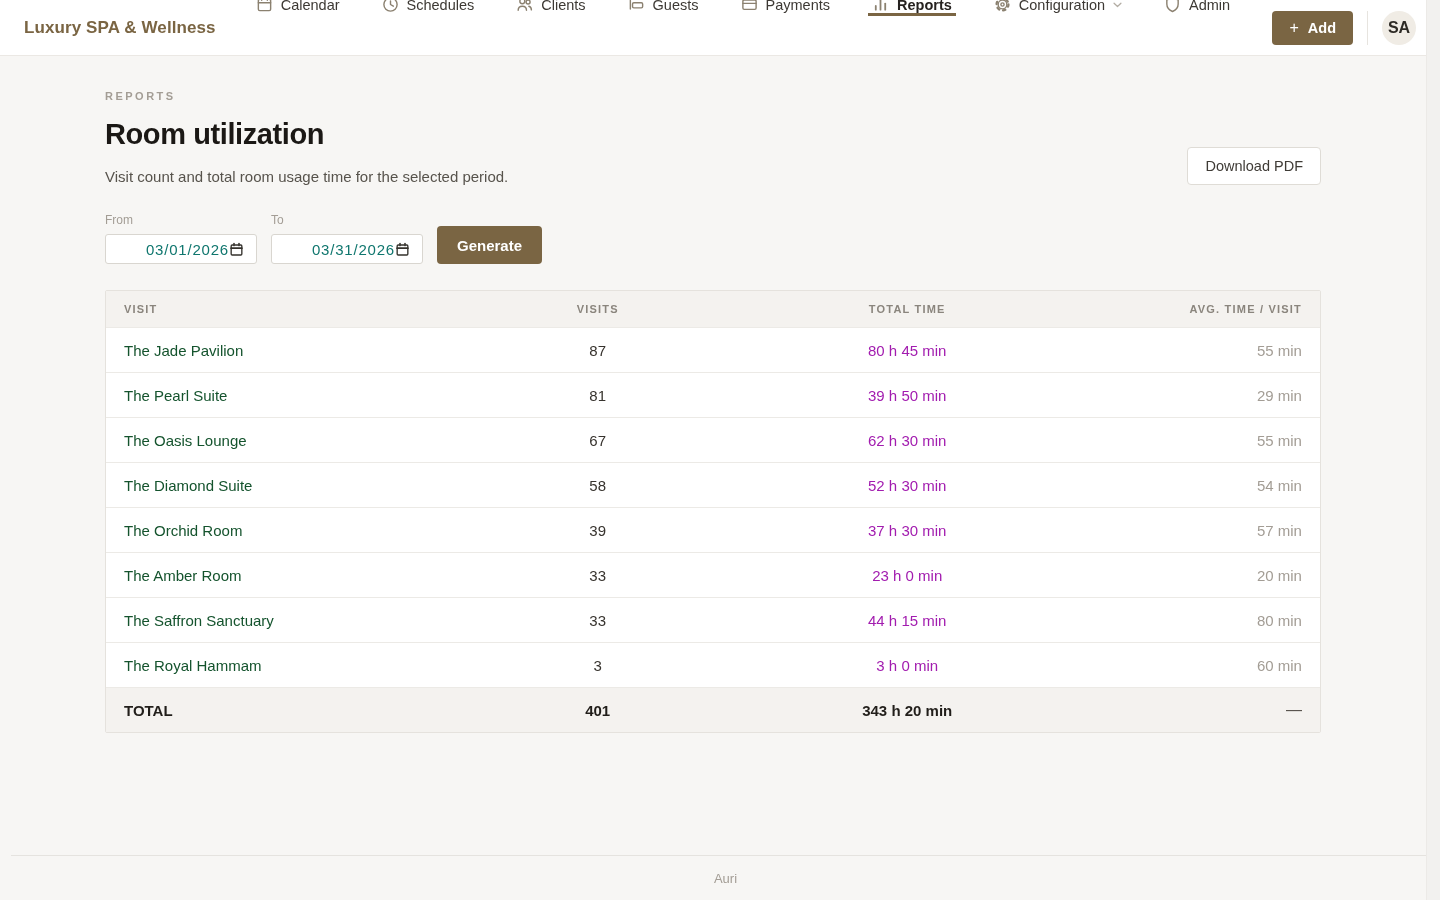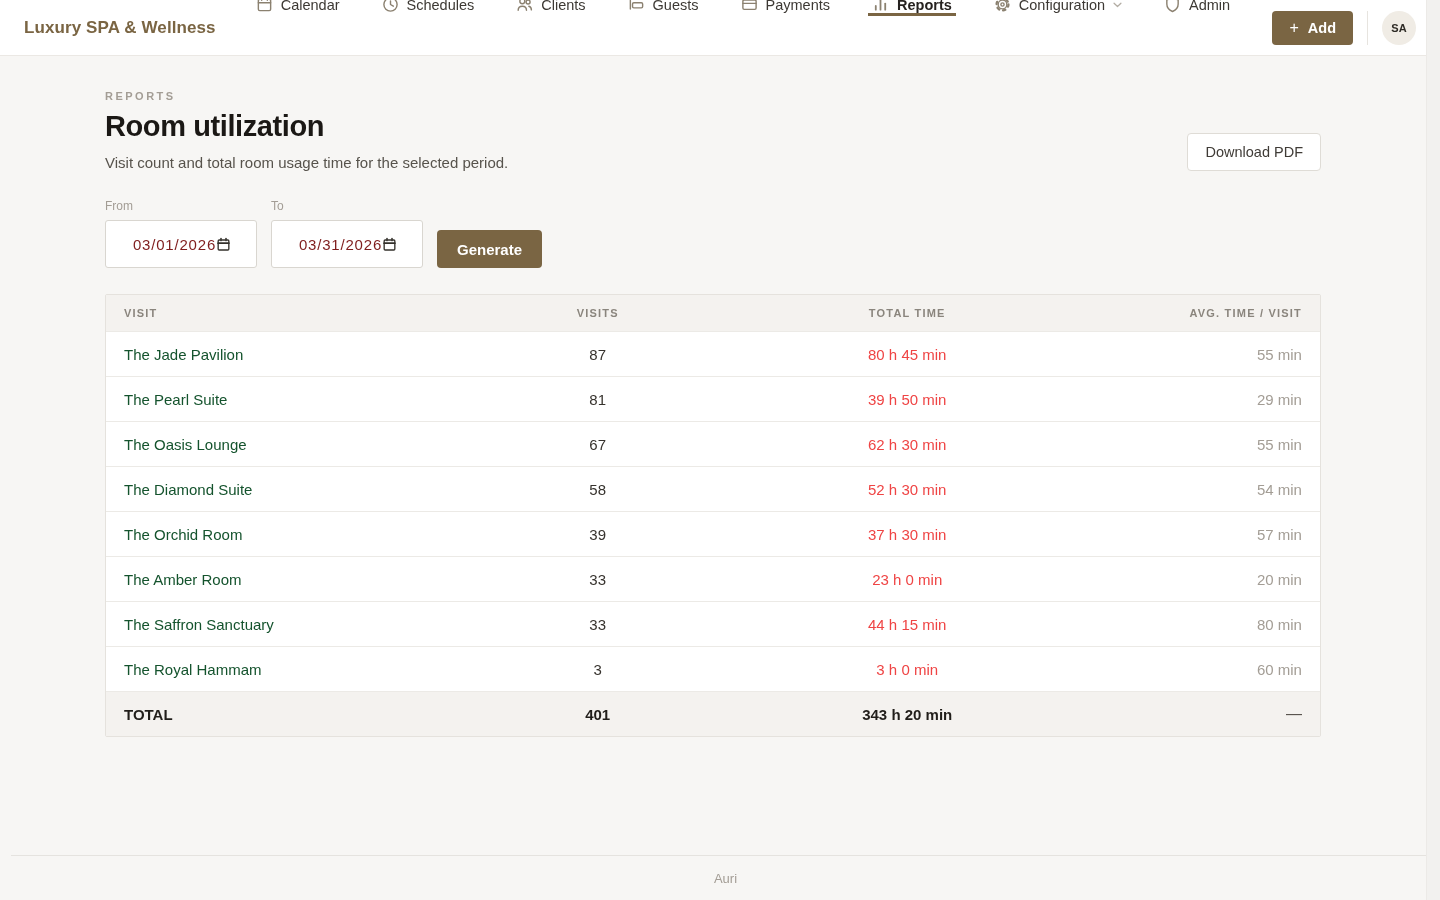--- a/index.html
+++ b/index.html
@@ -67,59 +67,59 @@
     font-weight: 600;
     cursor: pointer;
   }
   .plus { font-size: 16px; font-weight: 400; line-height: 1; }
   .hdr-divider { width: 1px; height: 34px; background: #e7e4df; margin: 0 14px; }
   .avatar {
     width: 34px; height: 34px;
     border-radius: 50%;
     background: #f0ece5;
     color: #2d2a25;
-    font-size: 11px;
+    font-size: 16px;
     font-weight: 700;
     display: flex; align-items: center; justify-content: center;
     cursor: pointer;
   }
 
   
   main { flex: 1 1 auto; padding-top: 34px; }
   .container { width: 1216px; margin-left: 105px; }
 
   .page-head { display: flex; justify-content: space-between; align-items: flex-end; }
   .crumb { font-size: 11px; font-weight: 600; letter-spacing: 2.5px; color: #a39d95; }
-  h1 { font-size: 29px; font-weight: 700; color: #1b1815; letter-spacing: -0.4px; margin-top: 8px; }
-  .subtitle { font-size: 15px; color: #57534c; margin-top: 11px; }
+  h1 { font-size: 29px; font-weight: 700; color: #1b1815; letter-spacing: -0.4px; margin-top: 16px; }
+  .subtitle { font-size: 15px; color: #57534c; margin-top: 17px; }
   .dl-btn {
     background: #ffffff;
     border: 1px solid #dfdcd6;
     border-radius: 4px;
     height: 38px;
     padding: 0 17px;
     font-family: inherit;
     font-size: 14.5px;
     font-weight: 500;
     color: #3f3b36;
     cursor: pointer;
   }
 
   
   .filters { display: flex; align-items: flex-end; gap: 14px; margin-top: 28px; }
   .field label { display: block; font-size: 12px; color: #a39d95; margin-bottom: 7px; }
   .date-input {
-    width: 152px; height: 48px;
+    width: 152px; height: 30px;
     background: #ffffff;
     border: 1px solid #d9d6d0;
     border-radius: 3px;
-    display: flex; align-items: center; justify-content: center;
+    display: flex; align-items: center; justify-content: flex-end;
     padding: 0 12px 0 14px;
     font-size: 15px;
-    color: #7f1d1d;
+    color: #0f766e;
     letter-spacing: 0.8px;
     cursor: text;
   }
   .date-input svg { stroke: #33302b; fill: none; stroke-width: 1.6; stroke-linecap: round; flex: 0 0 auto; }
   .gen-btn {
     background: #7a6543;
     color: #ffffff;
     border: none;
     border-radius: 4px;
     height: 38px;
@@ -147,21 +147,21 @@
     height: 36px;
     font-size: 11px;
     font-weight: 700;
     letter-spacing: 1.2px;
     color: #8a857d;
   }
   .trow { height: 45px; border-top: 1px solid #eceae6; font-size: 15px; }
   .cell { padding: 0; }
   .c-room { padding-left: 18px; text-align: left; color: #14532d; }
   .c-visits { text-align: center; color: #37332e; }
-  .c-total { text-align: center; color: #ef4444; }
+  .c-total { text-align: center; color: #a21caf; }
   .c-avg { text-align: right; padding-right: 18px; color: #a39d95; }
   .thead .c-room, .thead .c-visits, .thead .c-total, .thead .c-avg { color: #8a857d; }
   .trow.total-row { background: #f4f2ef; font-weight: 700; }
   .trow.total-row .c-room, .trow.total-row .c-visits, .trow.total-row .c-total { color: #211e1a; }
   .trow.total-row .c-avg { color: #55504a; font-weight: 400; font-size: 16px; }
 
   
   footer {
     flex: 0 0 auto;
     border-top: 1px solid #e5e3df;

